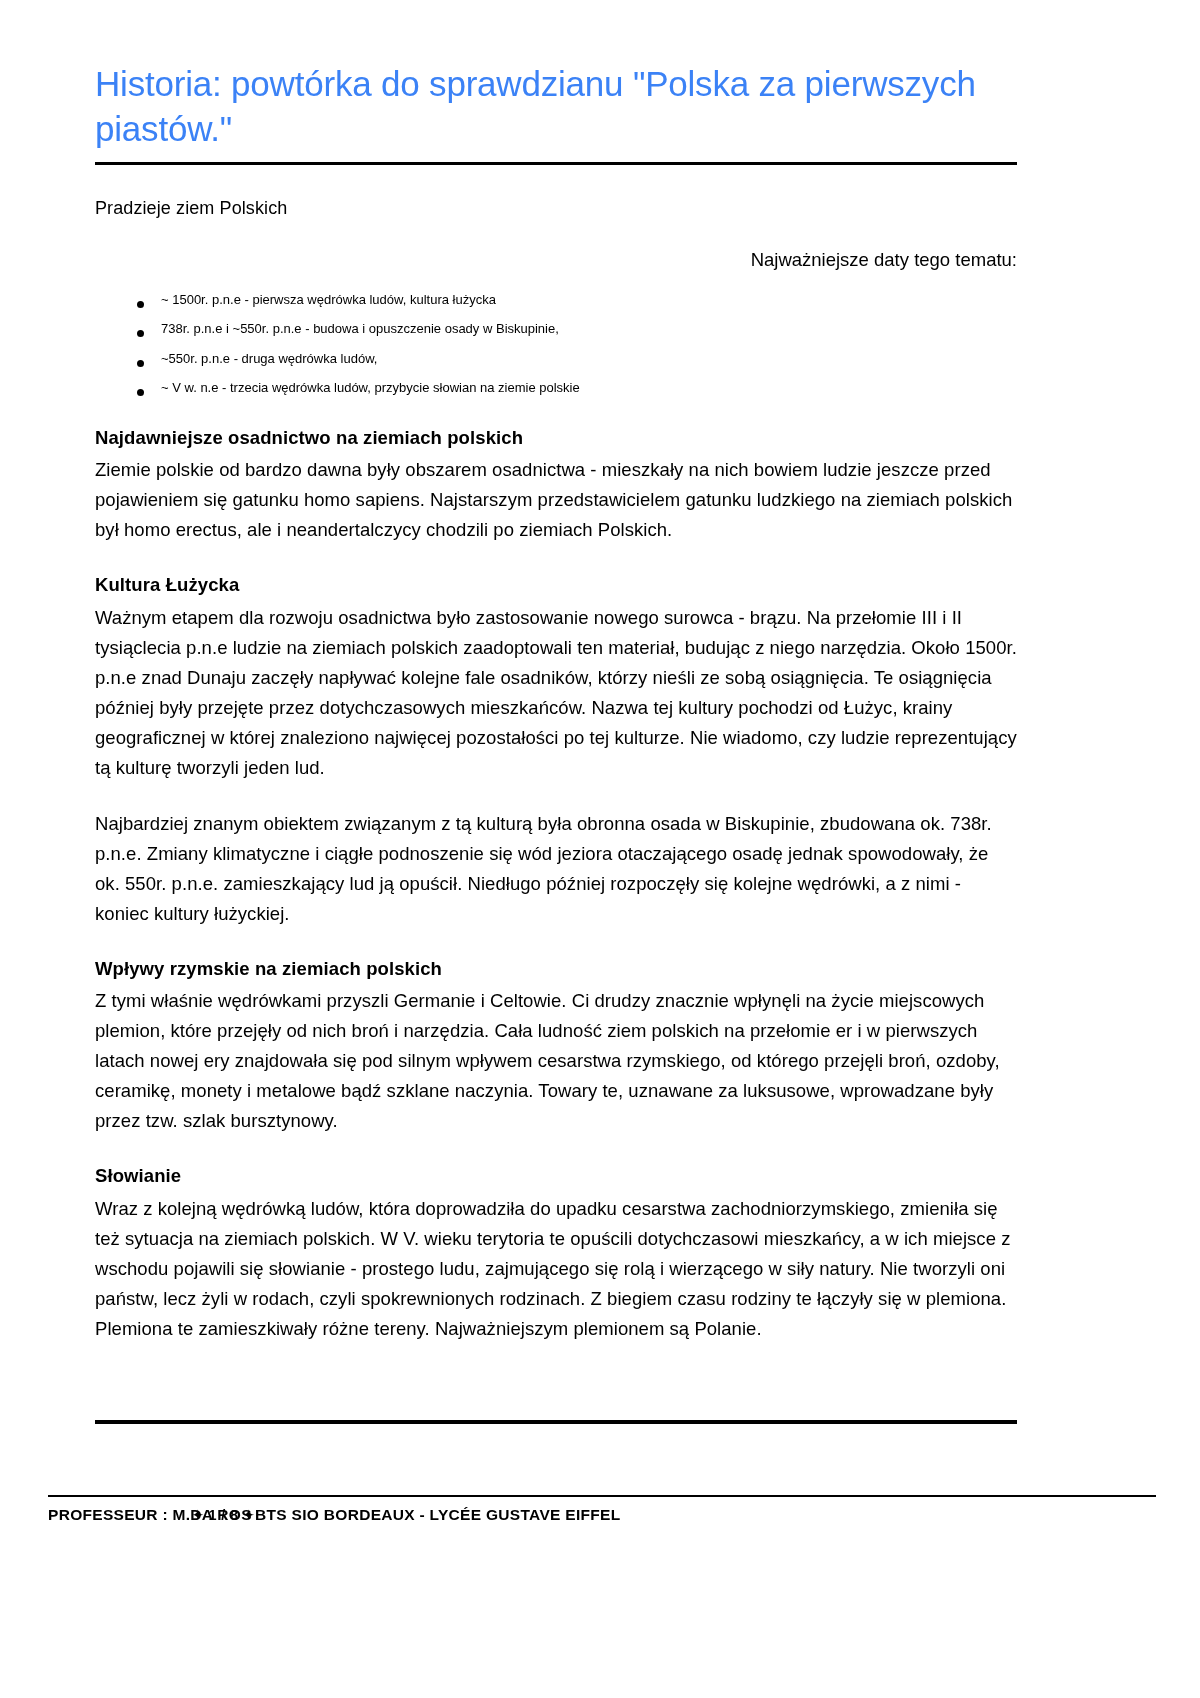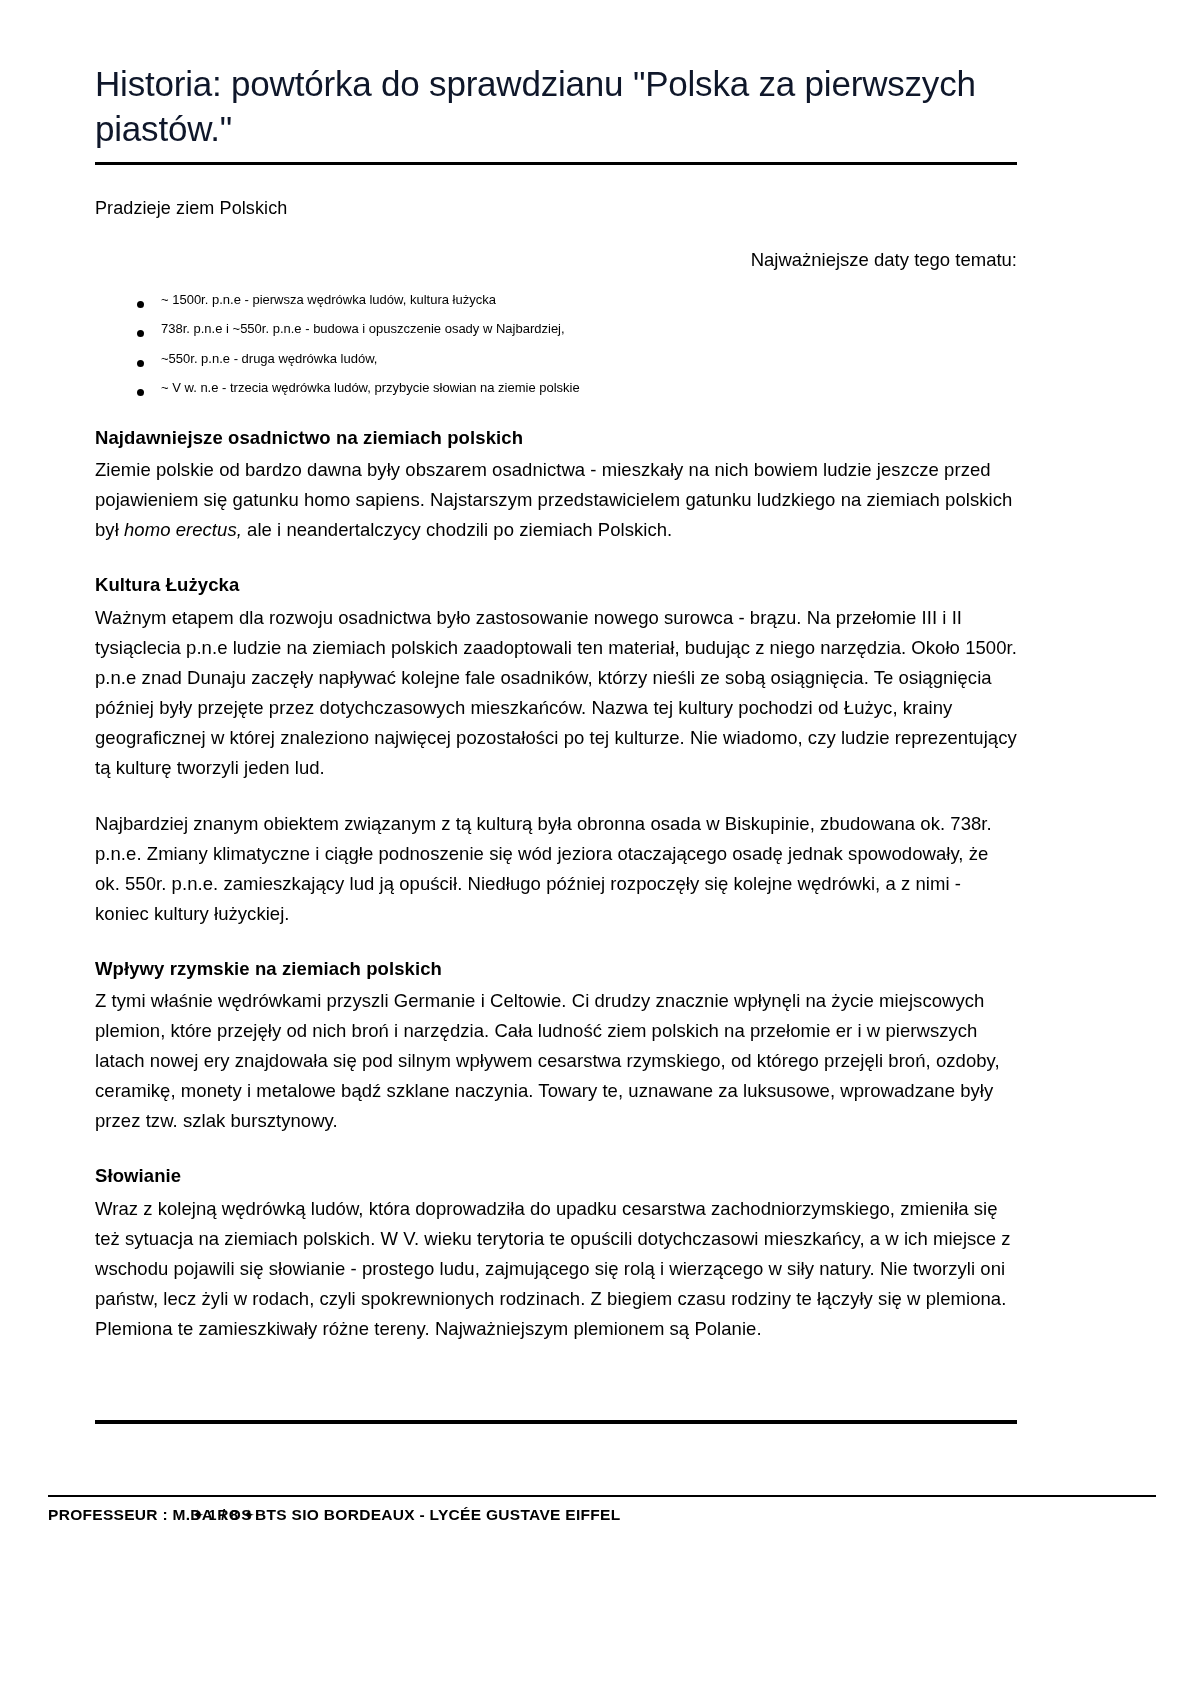--- a/index.html
+++ b/index.html
@@ -33,21 +33,21 @@
     width: 922px;
   }
 
   
   .doc-title {
     font-size: 35px;
     font-weight: 400;
     line-height: 1.28;
     letter-spacing: -0.2px;
     margin: 0 0 10px 0;
-    color: #0f172a;
+    color: #3b82f6;
   }
   .title-rule {
     border: none;
     border-top: 3px solid #000;
     margin: 0 0 30px 0;
     width: 100%;
   }
 
   
   .lead {
@@ -100,21 +100,20 @@
     font-size: 18.5px;
     line-height: 1.62;
     margin: 0;
     text-align: left;
     letter-spacing: 0.05px;
   }
   .body-text + .body-text {
     margin-top: 26px;
   }
   .italic {
-    font-style: italic;
     margin-top: 28px;
   }
 
   
   .bottom-rule {
     position: absolute;
     left: 95px;
     top: 1412px;
     width: 922px;
     border: none;
@@ -157,21 +156,21 @@
     <h1 class="doc-title">Historia: powtórka do sprawdzianu "Polska za pierwszych piastów."</h1>
 
     <hr class="title-rule">
 
     <p class="lead">Pradzieje ziem Polskich</p>
 
     <p class="intro-line">Najważniejsze daty tego tematu:</p>
 
     <ul class="date-list">
         <li>~ 1500r. p.n.e - pierwsza wędrówka ludów, kultura łużycka</li>
-        <li>738r. p.n.e i ~550r. p.n.e - budowa i opuszczenie osady w Najbardziej,</li>
+        <li>738r. p.n.e i ~550r. p.n.e - budowa i opuszczenie osady w Biskupinie,</li>
         <li>~550r. p.n.e - druga wędrówka ludów,</li>
         <li>~ V w. n.e - trzecia wędrówka ludów, przybycie słowian na ziemie polskie</li>
       </ul>
 
     <div>
         <div class="section">
           <div class="section-heading">Najdawniejsze osadnictwo na ziemiach polskich</div>
           <p class="body-text"><span>Ziemie polskie od bardzo dawna były obszarem osadnictwa - mieszkały na nich bowiem ludzie jeszcze przed pojawieniem się gatunku homo sapiens. Najstarszym przedstawicielem gatunku ludzkiego na ziemiach polskich był </span><span class="italic">homo erectus,</span><span> ale i neandertalczycy chodzili po ziemiach Polskich.</span></p>
         </div>
         <div class="section">

